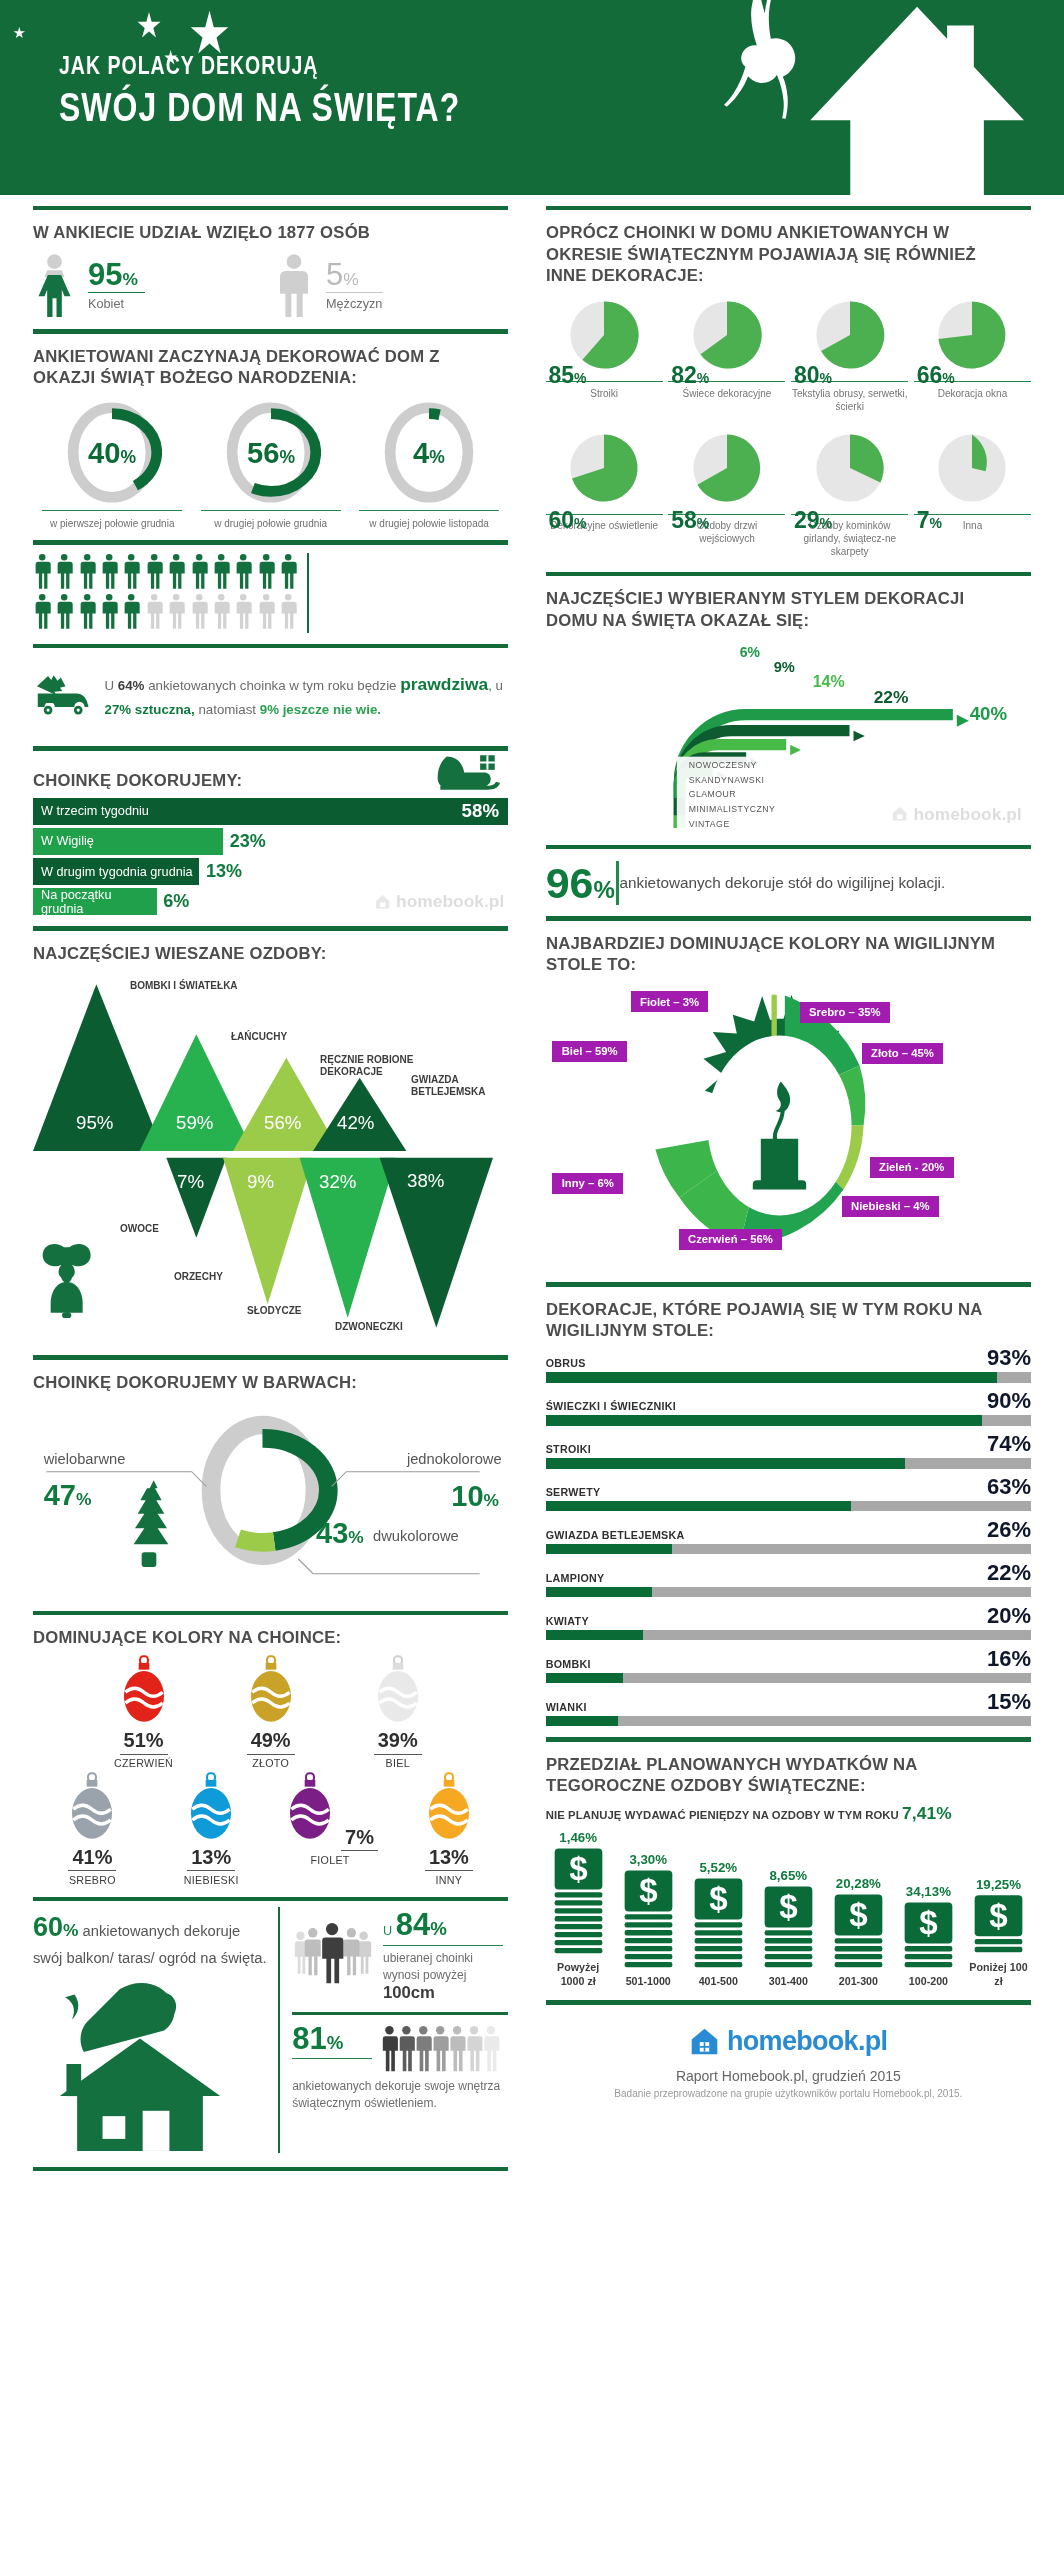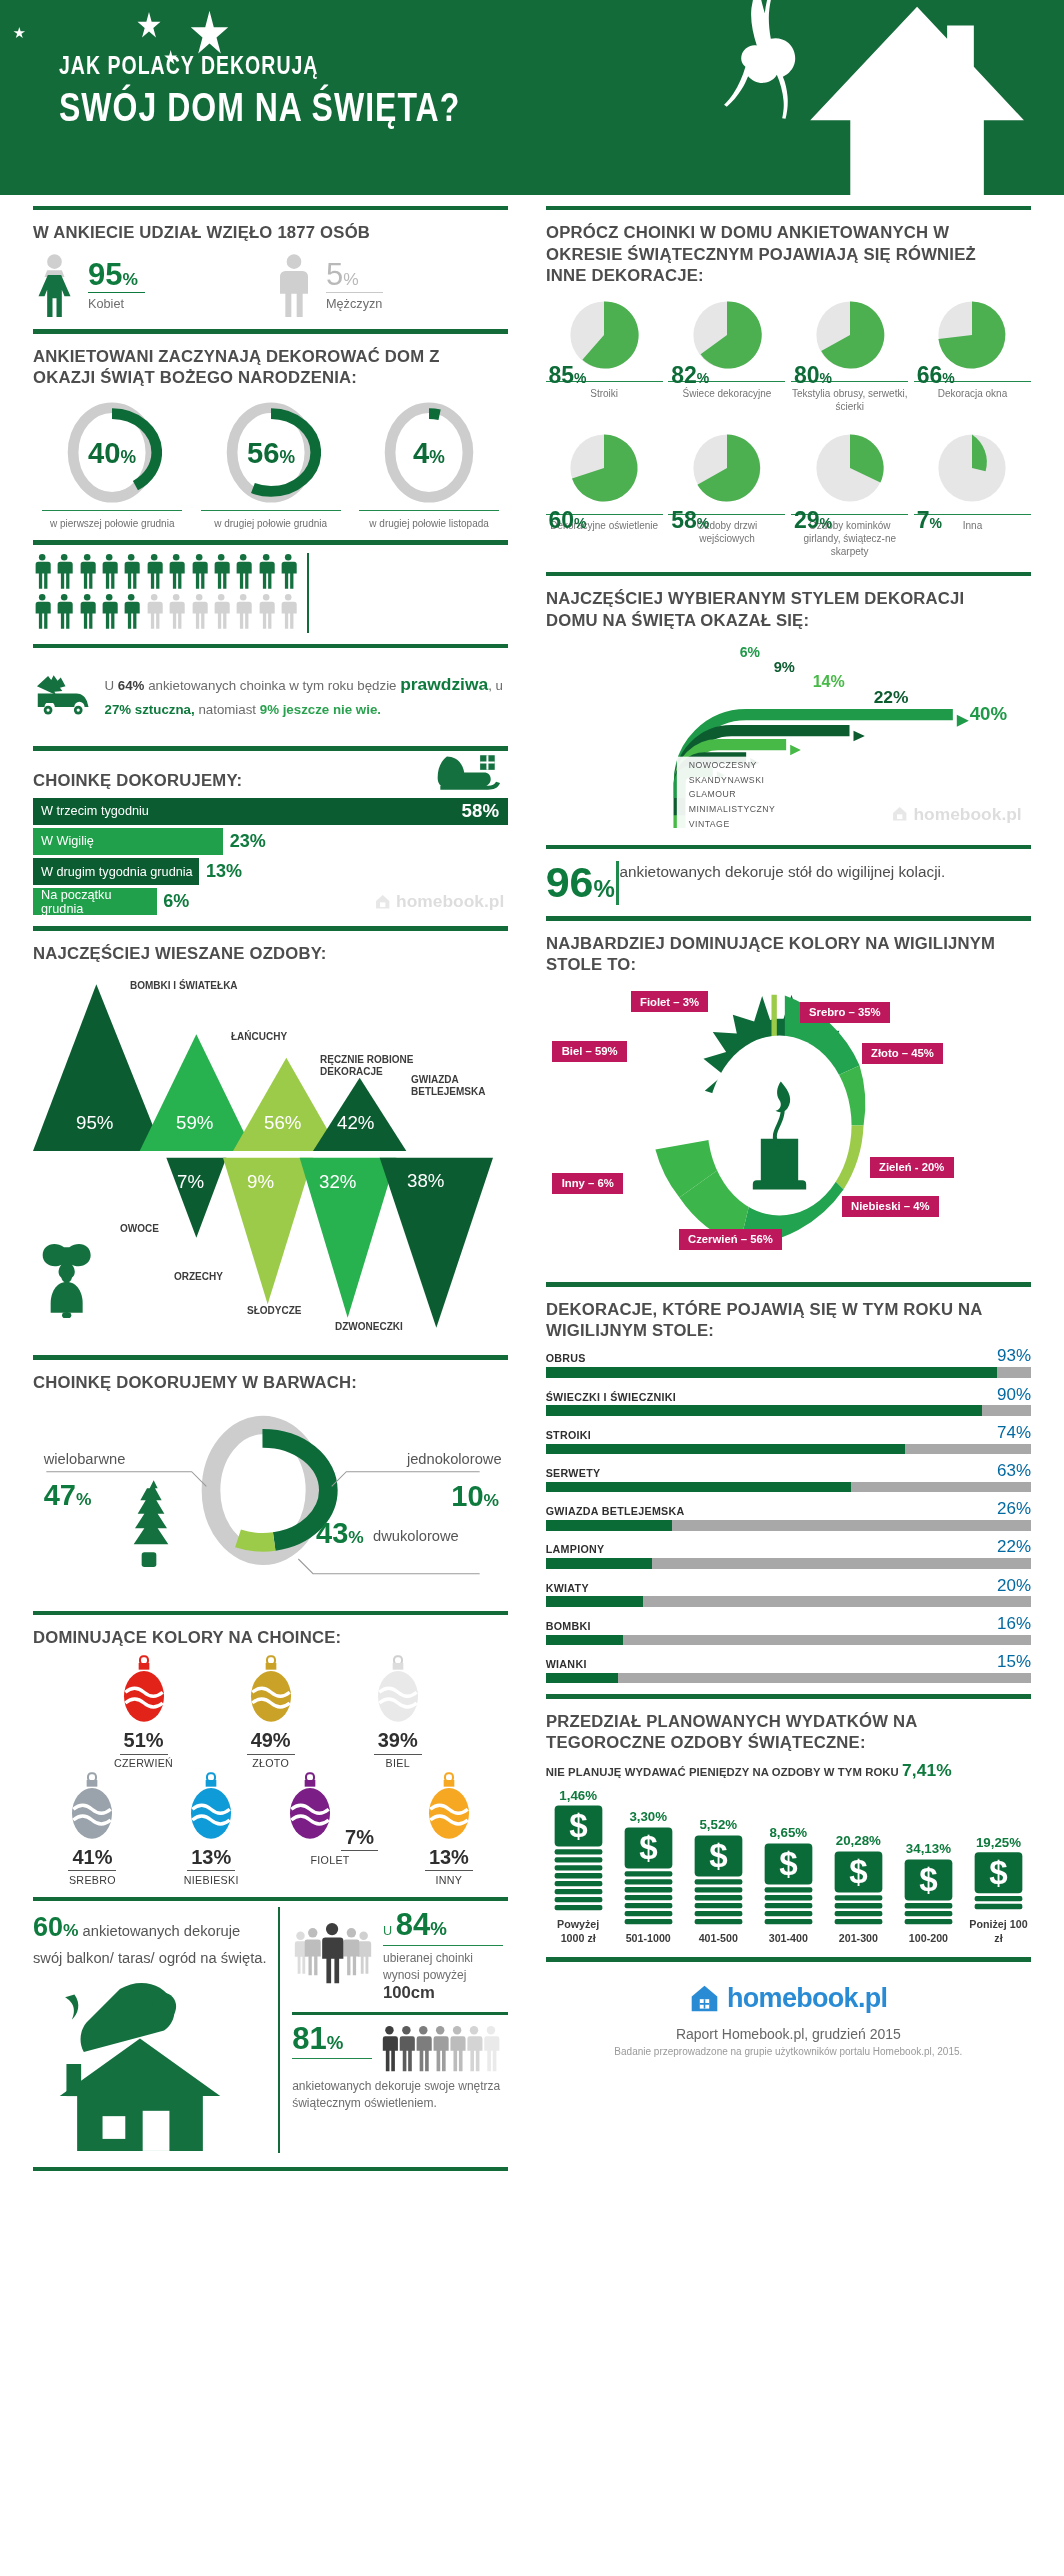--- a/index.html
+++ b/index.html
@@ -118,36 +118,36 @@
   .pieval .pc { font-size:14px; }
   .piecap { border-top:1.3px solid #1f8a4c; padding-top:4.7px; margin-top:4px;
             font-size:10px; color:#747474; line-height:1.3; }
 
   
   .radial { position:relative; height:187px; margin-top:4px; }
   .rlab { position:absolute; font-size:10px; font-weight:bold; }
   .rleg { position:absolute; font-size:8.7px; color:#555; letter-spacing:0.5px; }
 
   
-  .n96 { display:flex; gap:1px; margin:12px 0 4px; }
+  .n96 { display:flex; align-items:center; gap:1px; margin:12px 0 4px; }
   .n96 .big { font-size:43px; font-weight:bold; color:#0f7a3d; line-height:1; }
   .n96 .big .pc { font-size:24px; }
   .n96 .bar { width:2.7px; height:44px; background:#1f8a4c; }
   .n96 .tx { font-size:15.3px; color:#4d4d4d; line-height:1.45; }
 
   
   .wreath { position:relative; height:294px; margin-top:2.7px; }
-  .tag { position:absolute; background:#be185d; color:#fff; font-size:11.3px; font-weight:bold;
+  .tag { position:absolute; background:#a21caf; color:#fff; font-size:11.3px; font-weight:bold;
          padding:4.7px 9.3px; white-space:nowrap; }
 
   
   .tb { margin-bottom:8.7px; position:relative; }
   .tb .row1 { display:flex; justify-content:space-between; align-items:flex-end; }
   .tb .nm { font-size:10.7px; font-weight:bold; color:#2f2f2f; letter-spacing:0.3px; }
-  .tb .pv { font-size:17px; font-weight:normal; color:#0369a1; line-height:.95; }
+  .tb .pv { font-size:22px; font-weight:bold; color:#0f172a; line-height:.95; }
   .tb .track { height:10.7px; background:#a8a8a8; margin-top:2.7px; }
   .tb .fill { height:10.7px; background:#0a6b37; }
 
   
   .money { display:flex; align-items:flex-end; justify-content:space-between; margin-top:6.7px; }
   .mcol { width:65px; text-align:center; }
   .mpct { font-size:13.3px; font-weight:bold; color:#0f7a3d; margin-bottom:2.7px; }
   .mname { font-size:10.7px; font-weight:bold; color:#3b3b3b; line-height:1.25; margin-top:4px;}
   .noplan { font-size:11.3px; font-weight:bold; color:#3b3b3b; letter-spacing:0.1px; }
   .noplan .v { color:#0f7a3d; font-size:17.4px; }

